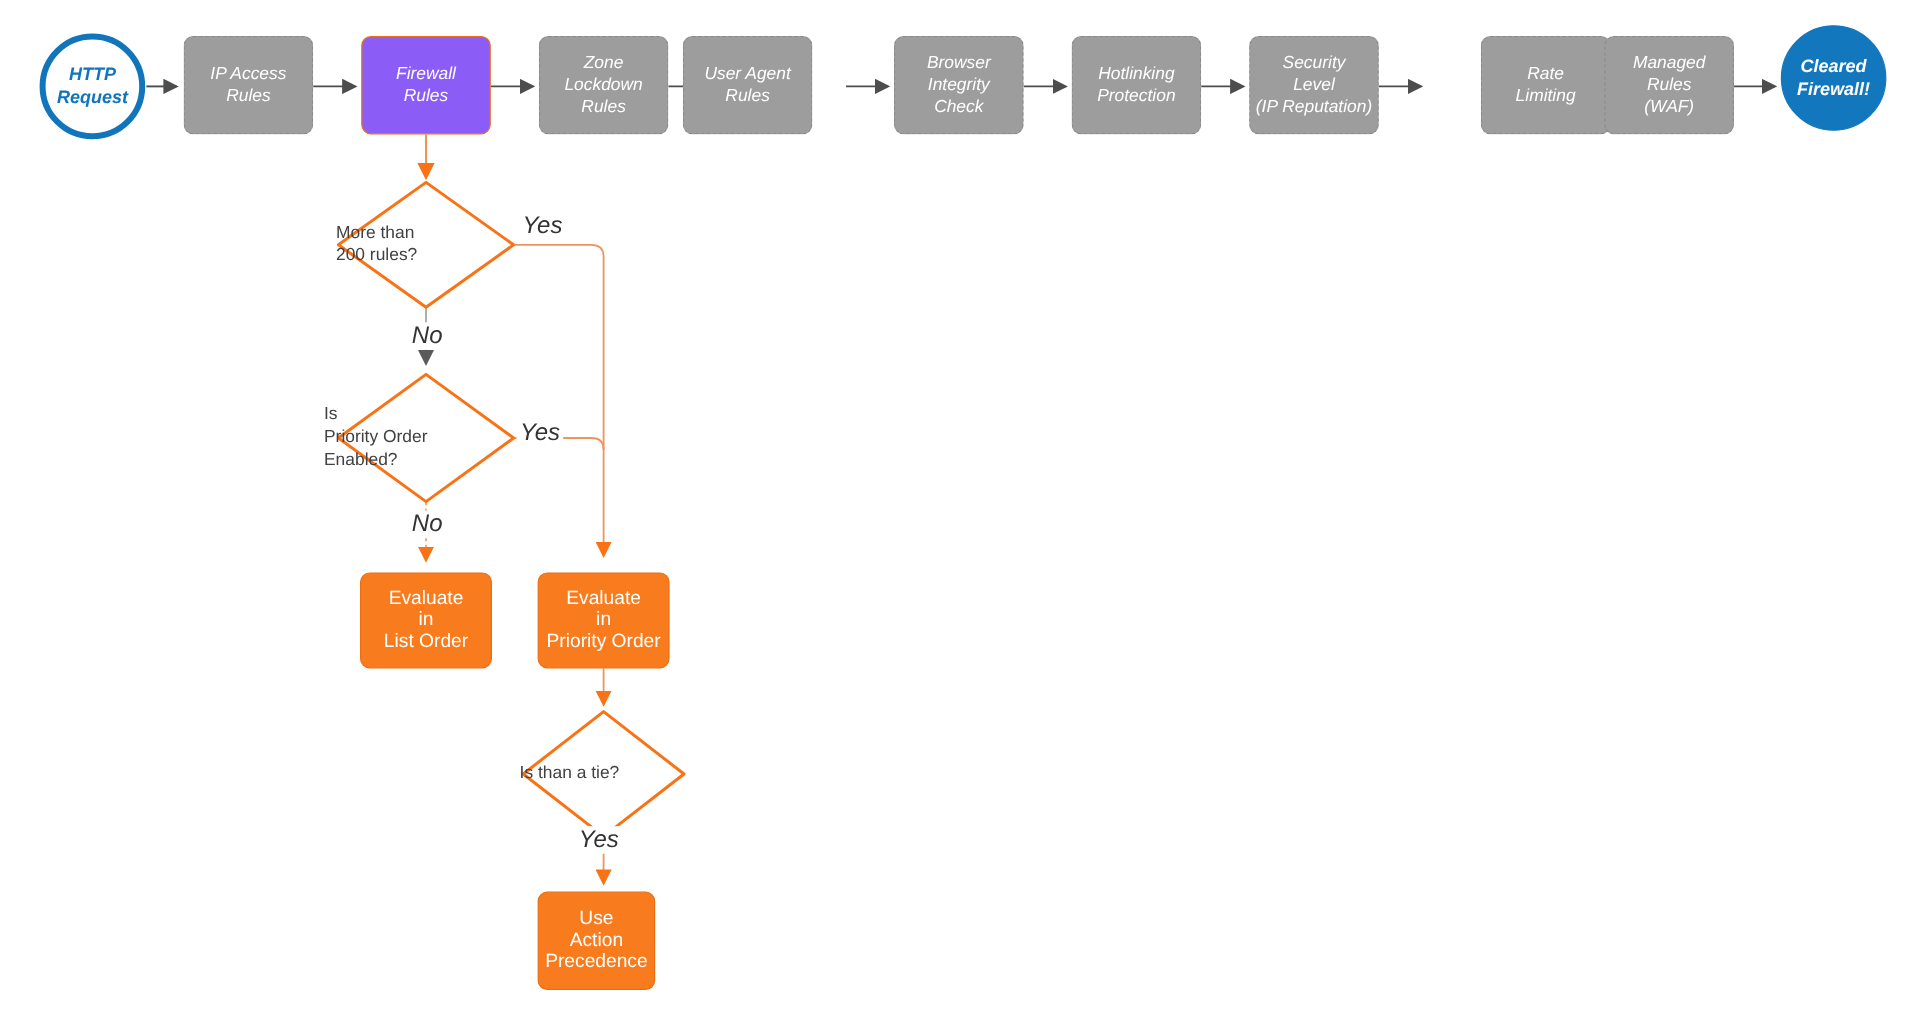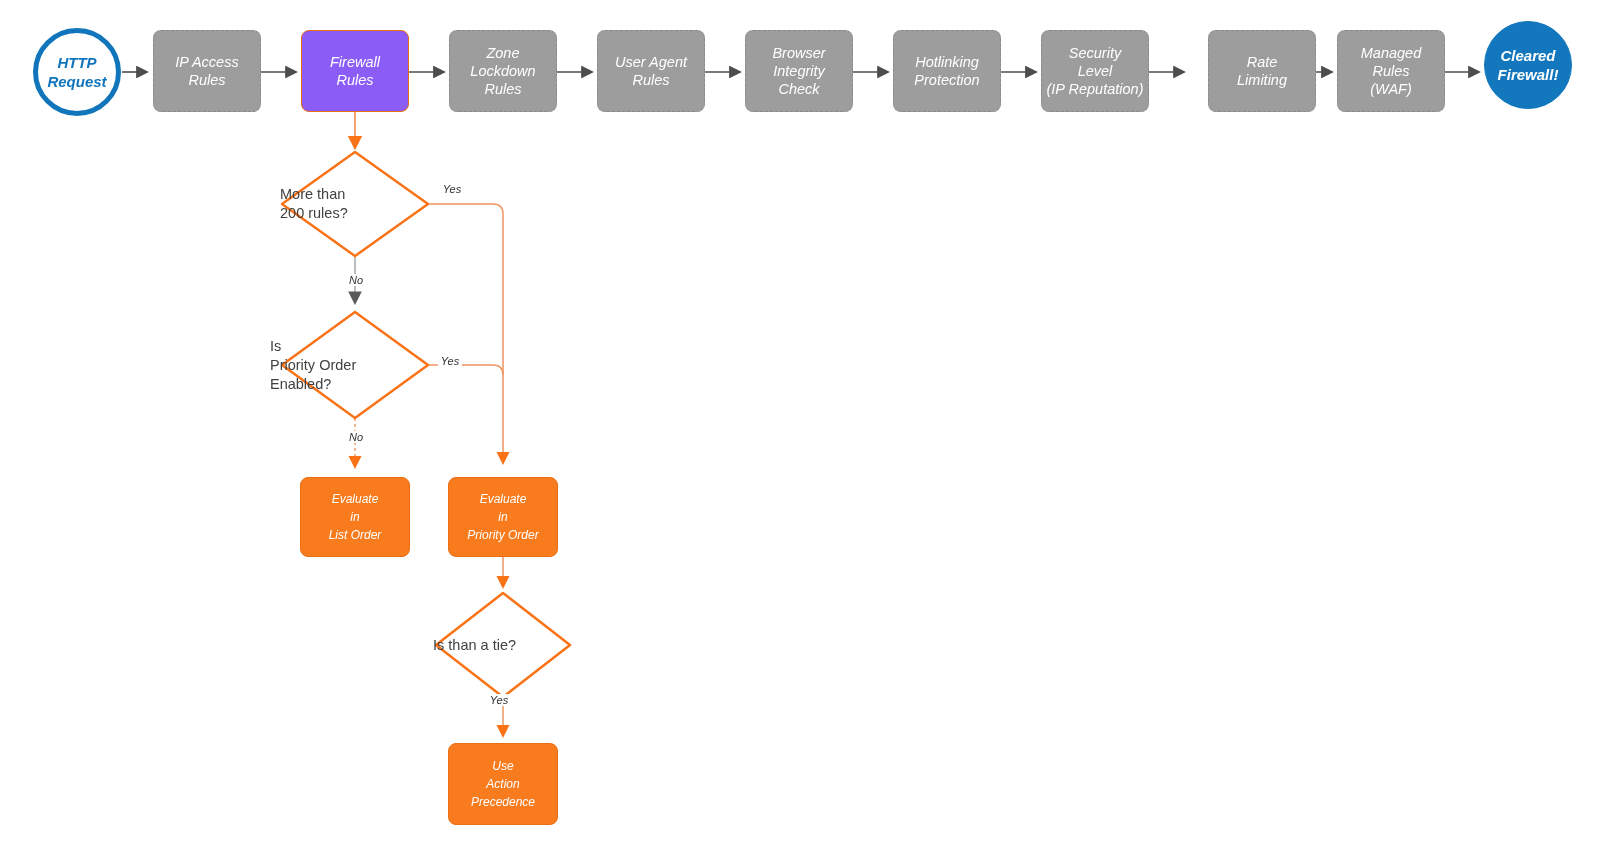--- a/index.html
+++ b/index.html
@@ -47,22 +47,21 @@
   }
   .stage-box.orange {
     background: #8b5cf6;
     border: 1px solid #ea6f14;
   }
   .outcome-box {
     background: #f87c1e;
     border: 1px solid #ea6f14;
     border-radius: 8px;
     color: #ffffff;
-    font-style: italic;
-    font-size: 12px;
+    font-size: 16px;
     line-height: 18px;
   }
   .terminal-circle {
     width: 88px;
     height: 88px;
     border-radius: 50%;
     font-weight: bold;
     font-style: italic;
     font-size: 15px;
     line-height: 19px;
@@ -87,21 +86,21 @@
     line-height: 19px;
     white-space: pre-line;
     z-index: 2;
     pointer-events: none;
   }
   .edge-label {
     position: absolute;
     transform: translate(-50%, -50%);
     color: #333333;
     font-style: italic;
-    font-size: 11px;
+    font-size: 20px;
     background: #ffffff;
     padding: 0 3px;
     z-index: 2;
   }
 </style>
 </head>
 <body>
 
 <div class="canvas">
 
@@ -161,39 +160,39 @@
   </div>
   <div class="node stage-box orange" style="left:301px">
     <span class="node-label">Firewall
 Rules</span>
   </div>
   <div class="node stage-box" style="left:449px">
     <span class="node-label">Zone
 Lockdown
 Rules</span>
   </div>
-  <div class="node stage-box" style="left:597px">
+  <div class="node stage-box" style="left:569px">
     <span class="node-label">User Agent
 Rules</span>
   </div>
   <div class="node stage-box" style="left:745px">
     <span class="node-label">Browser
 Integrity
 Check</span>
   </div>
   <div class="node stage-box" style="left:1041px">
     <span class="node-label">Security
 Level
 (IP Reputation)</span>
   </div>
   <div class="node stage-box" style="left:893px">
     <span class="node-label">Hotlinking
 Protection</span>
   </div>
-  <div class="node stage-box" style="left:1208px">
+  <div class="node stage-box" style="left:1234px">
     <span class="node-label">Rate
 Limiting</span>
   </div>
   <div class="node stage-box" style="left:1337px">
     <span class="node-label">Managed
 Rules
 (WAF)</span>
   </div>
 
   <div class="node terminal-circle end-circle">
@@ -217,19 +216,19 @@
   <div class="node outcome-box" style="left:300px; top:477px; width:110px; height:80px;">
     <span class="node-label">Evaluate
 in
 List Order</span>
   </div>
   <div class="node outcome-box" style="left:448px; top:477px; width:110px; height:80px;">
     <span class="node-label">Evaluate
 in
 Priority Order</span>
   </div>
-  <div class="node outcome-box" style="left:448px; top:743px; width:110px; height:82px;">
+  <div class="node outcome-box" style="left:448px; top:743px; width:98px; height:82px;">
     <span class="node-label">Use
 Action
 Precedence</span>
   </div>
 
 </div>
 
 </body></html>

